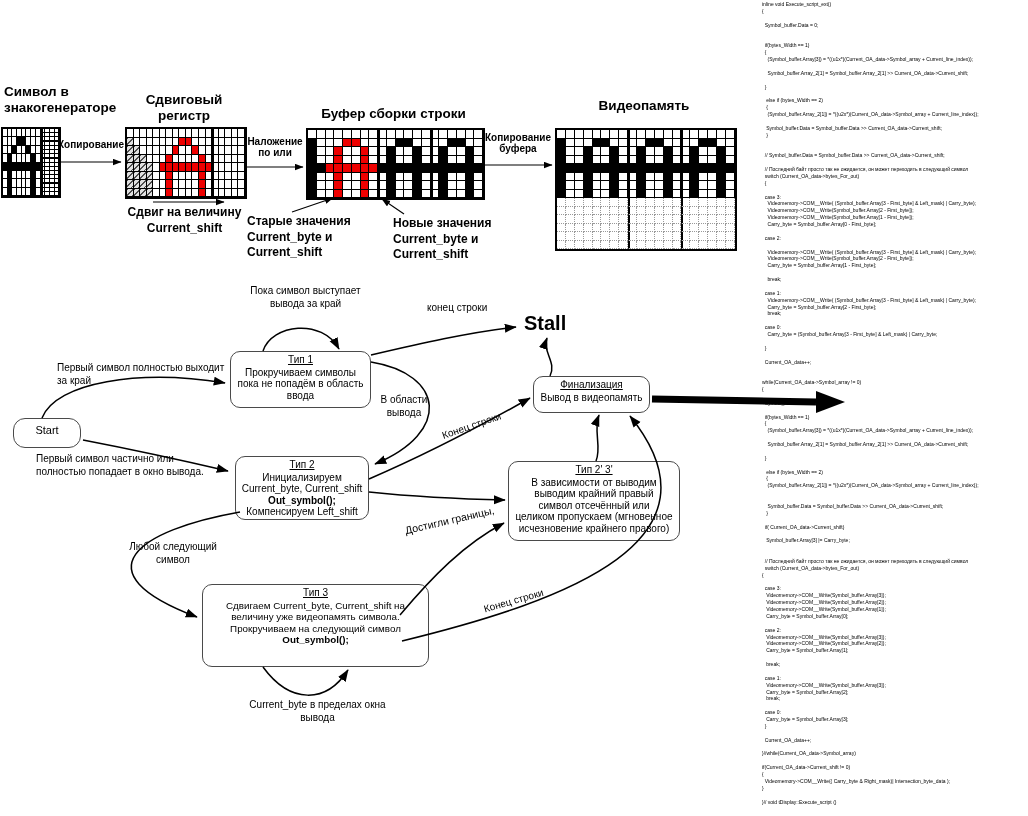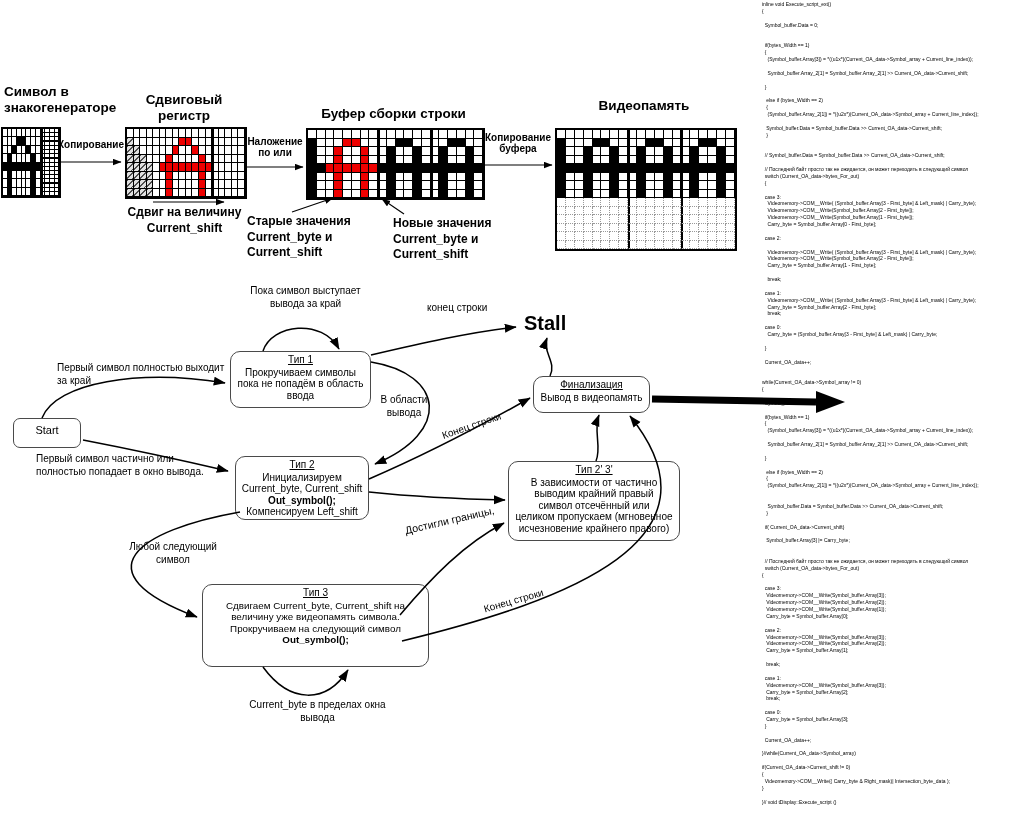--- a/index.html
+++ b/index.html
@@ -23,21 +23,21 @@
   .ann{font-weight:bold;font-size:12px;line-height:15.5px}
   
   .node{position:absolute;background:#fff;border:1.5px solid #4a4a4a;border-radius:10px;
         box-sizing:border-box;padding:2px 5px;font-size:10px;line-height:11.5px}
   .nt{text-decoration:underline;text-align:center;font-size:10px;line-height:12.5px}
   .nl{text-align:center}
   .b{font-weight:bold}
   .dlabel{position:absolute;font-size:10px;line-height:12.5px}
   .ctr{text-align:center}
   #stall{font-weight:bold;font-size:20px;line-height:22px}
-  #start-node{border-radius:7px;text-align:center;font-size:11px;padding-top:6px}
+  #start-node{border-radius:12px;text-align:center;font-size:11px;padding-top:6px}
   #code{position:absolute;left:762px;top:1px;margin:0;white-space:pre;
         font-family:"Liberation Sans",sans-serif;font-size:5px;line-height:6.87px}
   svg{position:absolute;left:0;top:0;pointer-events:none}
 </style>
 </head>
 <body>
 
 <pre id="code">inline void Execute_script_ext()
 {
 
@@ -889,21 +889,21 @@
 <div class="node" style="left:202px;top:584px;width:227px;height:83px;font-size:9.8px">
   <div class="nt">Тип 3</div>
   <div class="nl">Сдвигаем Current_byte, Current_shift на</div>
   <div class="nl">величину уже видеопамять символа.</div>
   <div class="nl">Прокручиваем на следующий символ</div>
   <div class="nl b">Out_symbol();</div>
 </div>
 
 <div class="node" style="left:508px;top:461px;width:172px;height:80px">
   <div class="nt">Тип 2' 3'</div>
-  <div class="nl">В зависимости от частично</div>
+  <div class="nl">В зависимости от выводим</div>
   <div class="nl">выводим крайний правый</div>
   <div class="nl">символ отсечённый или</div>
   <div class="nl">целиком пропускаем (мгновенное</div>
   <div class="nl">исчезновение крайнего правого)</div>
 </div>
 
 <div class="node" style="left:533px;top:376px;width:117px;height:37px">
   <div class="nt">Финализация</div>
   <div class="nl ctr">Вывод в видеопамять</div>
 </div>

